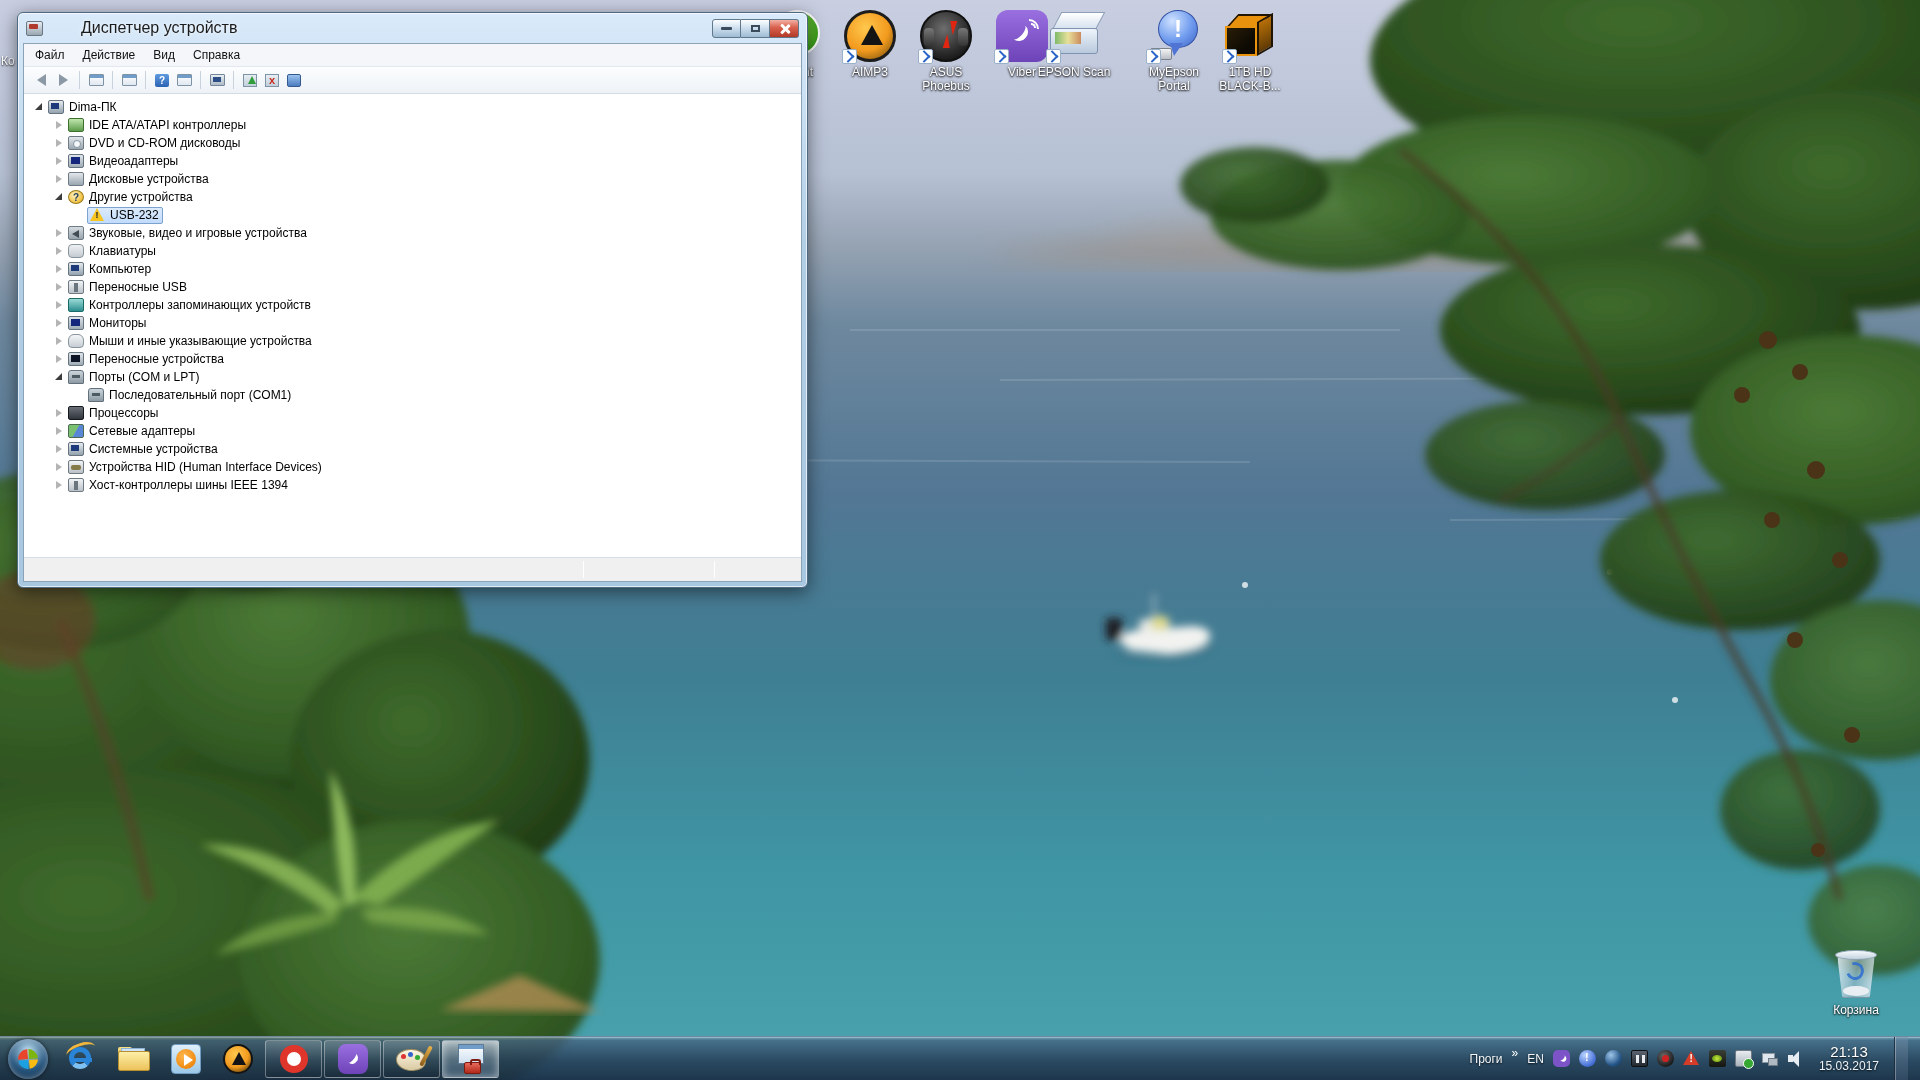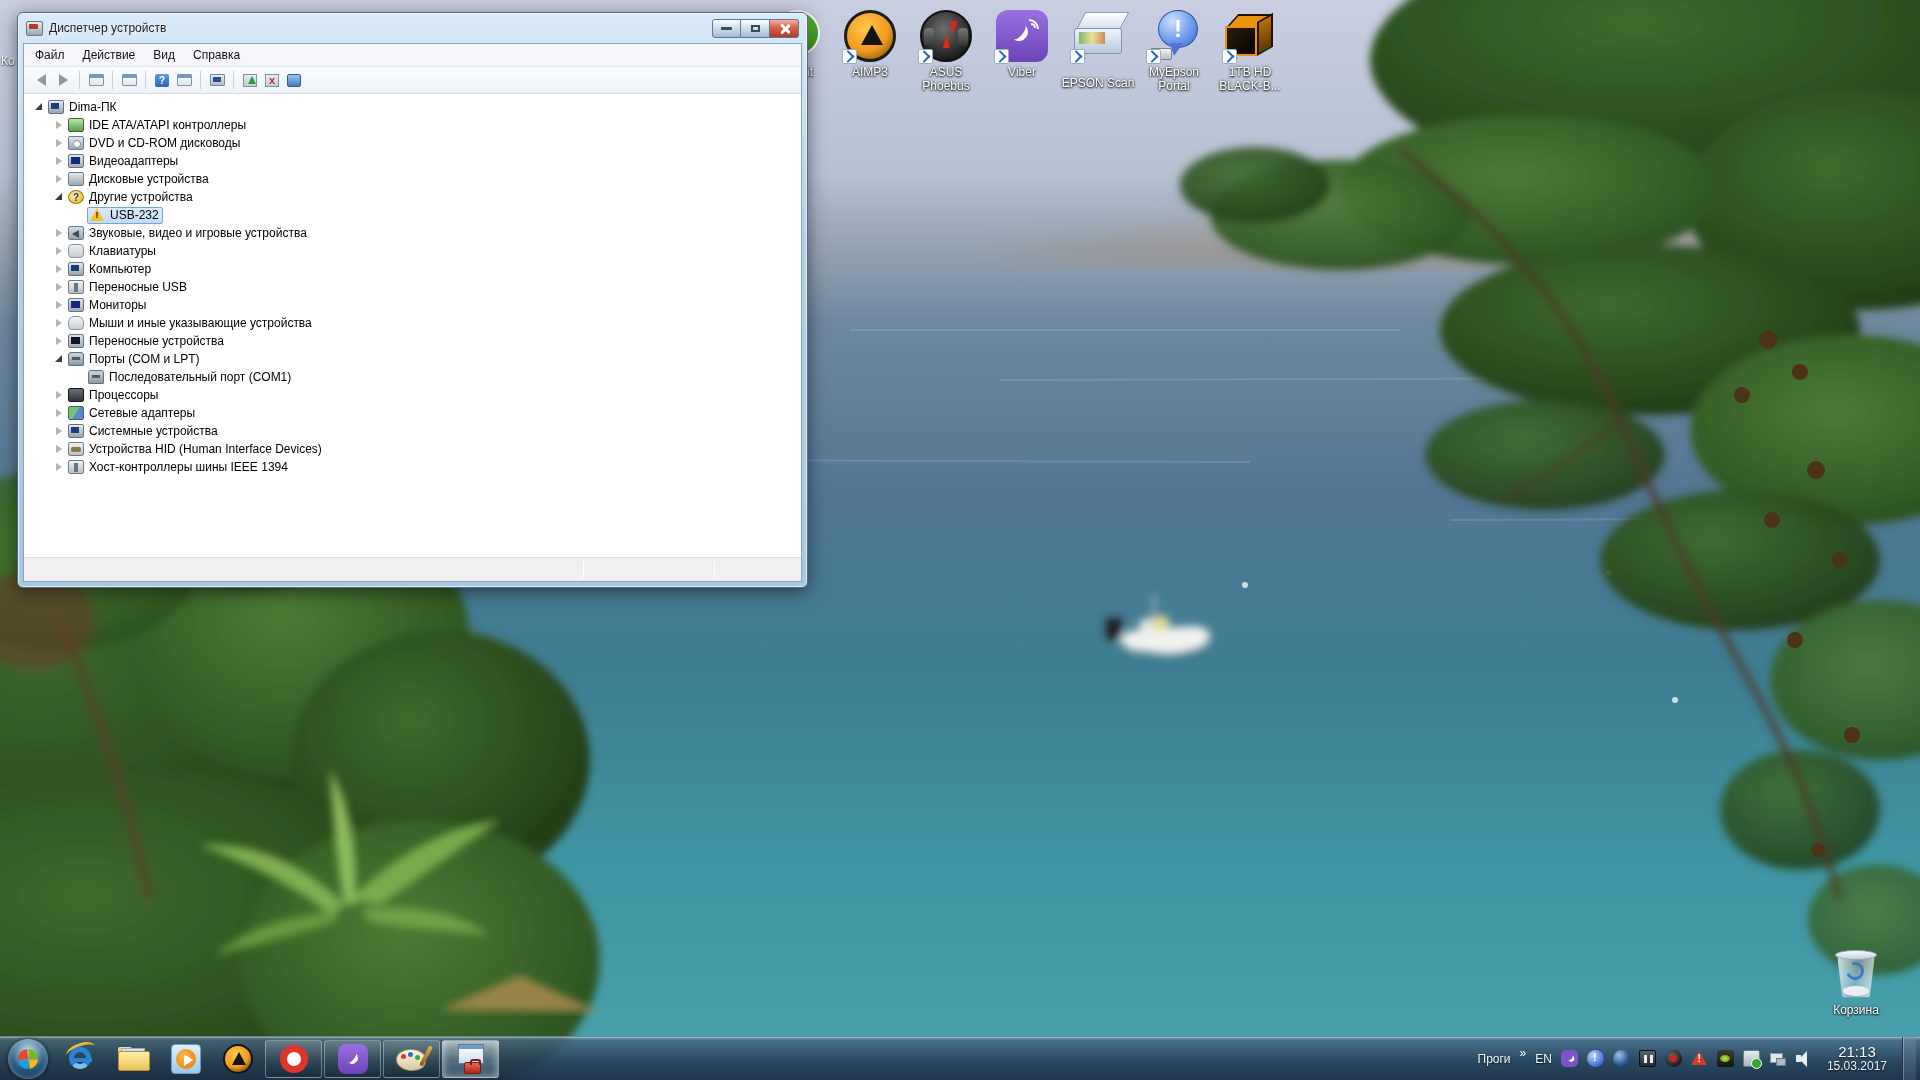--- a/index.html
+++ b/index.html
@@ -62,21 +62,21 @@
   .recycle-art .arrows { position:absolute; left:13px; top:14px; width:18px; height:18px; border:3px solid #2f6fd0; border-radius:50%;
         border-left-color:transparent; transform:rotate(25deg); opacity:.85;}
 
   
   #dm-window { position:absolute; left:17px; top:12px; width:791px; height:576px; z-index:10;
         background:linear-gradient(#d9eafa,#b3cfe6 40%, #a8c7e0); border:1px solid #4e6a82; border-radius:6px;
         box-shadow:0 4px 18px rgba(0,0,0,.5), inset 0 0 0 1px rgba(255,255,255,.65); }
   .titlebar { position:absolute; left:0; top:0; right:0; height:30px; display:flex; align-items:center; padding:0 8px; }
   .title-ico { width:17px; height:15px; margin-right:6px; position:relative; background:linear-gradient(#e7ecf0,#9aa7b2); border:1px solid #6a7883; border-radius:2px;}
   .title-ico::after { content:""; position:absolute; left:2px; top:2px; width:9px; height:5px; background:#b03a2e; border-radius:1px;}
-  .title-text { font-size:12px; color:#1b1b1b; text-shadow:0 0 4px rgba(255,255,255,.9); }
+  .title-text { font-size:16px; color:#1b1b1b; text-shadow:0 0 4px rgba(255,255,255,.9);margin-left:32px; }
   .winbtns { margin-left:auto; display:flex; }
   .wbtn { width:29px; height:19px; border:1px solid #5a7astrip; }
   .wbtn { width:29px; height:19px; border:1px solid #60788c; background:linear-gradient(#fdfeff,#cfe0ef 45%, #9fbcd4); display:flex; align-items:center; justify-content:center; }
   .wbtn.min { border-radius:3px 0 0 3px; }
   .wbtn.max { border-left:none; }
   .wbtn.close { border-radius:0 3px 3px 0; border-left:none; background:linear-gradient(#f3b0a4,#d8604c 45%, #b13a28); }
   .wbtn .bar { width:11px; height:3px; background:#3a4c5c; border-radius:1px; }
   .wbtn .box { width:9px; height:7px; border:2px solid #3a4c5c; }
   .wbtn .x { position:relative; width:11px; height:11px; }
   .wbtn .x::before,.wbtn .x::after { content:""; position:absolute; left:5px; top:0; width:2.5px; height:12px; background:#fff; border-radius:1px;}
@@ -181,21 +181,21 @@
   .paint-art .d2{position:absolute;left:12px;top:7px;width:5px;height:5px;border-radius:50%;background:#36c;}
   .paint-art .d3{position:absolute;left:19px;top:10px;width:5px;height:5px;border-radius:50%;background:#3a3;}
   .paint-art .brush{position:absolute;right:0;top:0;width:4px;height:22px;background:linear-gradient(#e8b24a,#8a5a1a);border-radius:2px;transform:rotate(28deg);}
   .devmgr-art { position:relative; width:30px; height:30px; }
   .devmgr-art .wnd { position:absolute; left:2px; top:0; width:26px; height:20px; background:linear-gradient(#fdfeff,#cfe0ef); border:1px solid #5d7b94; }
   .devmgr-art .wnd::before { content:""; position:absolute; left:0; top:0; right:0; height:4px; background:#6f9cc8; }
   .devmgr-art .tool { position:absolute; left:8px; bottom:0; width:17px; height:12px; background:linear-gradient(#e86a5a,#b0281a); border:1px solid #7a1a10; border-radius:2px; }
   .devmgr-art .tool::before { content:""; position:absolute; left:5px; top:-4px; width:7px; height:4px; border:2px solid #7a1a10; border-bottom:none; border-radius:3px 3px 0 0;}
 
   
-  #tray { margin-left:auto; display:flex; align-items:center; gap:9px; padding-right:4px; height:100%; }
+  #tray { margin-left:auto; display:flex; align-items:center; gap:9px; padding-right:12px; height:100%; }
   .tray-text { font-size:12px; color:#f2f6fa; text-shadow:0 1px 2px rgba(0,0,0,.8); }
   .chev { font-size:12px; color:#fff; transform:translateY(-6px); }
   .tico { width:17px; height:17px; flex:none; position:relative; }
   .t-viber { border-radius:5px; background:#7d54c8; }
   .t-viber::after { content:""; position:absolute; left:4px; top:4px; width:7px; height:7px; border-right:3px solid #fff; border-radius:50%; transform:rotate(40deg);}
   .t-epson { border-radius:50%; background:radial-gradient(circle at 35% 30%, #bcd4ff, #4a74d8 65%, #2c4ba6); }
   .t-epson::after { content:"!"; position:absolute; left:6px; top:1px; color:#fff; font-size:11px; font-weight:bold; }
   .t-globe { border-radius:50%; background:radial-gradient(circle at 35% 30%, #9fc6e8, #27578a 60%, #122c4a); }
   .t-pausewin { background:linear-gradient(#5a6470,#23282e); border:1px solid #0e1114; border-radius:2px; }
   .t-pausewin::after { content:""; position:absolute; left:4px; top:4px; width:3px; height:8px; background:#e8ecf0; box-shadow:6px 0 0 #e8ecf0; }
@@ -374,21 +374,21 @@
       <div class="viber-art" style="width:52px;height:52px;">
         <i class="phone-glyph"></i>
           <i class="viber-wave1"></i>
           <i class="viber-wave2"></i>
       </div>
       <div class="shortcut-badge"></div>
     </div>
     <div class="lbl">Viber</div>
   </div>
 
-  <div class="dicon" style="left:1060px; top:10px;gap:11px;">
+  <div class="dicon" style="left:1036px; top:10px;">
     <div class="art epson-art">
       <i class="lid"></i>
         <i class="bed"></i>
         <i class="photo"></i>
       <div class="shortcut-badge"></div>
     </div>
     <div class="lbl">EPSON Scan</div>
   </div>
 
   <div class="dicon" style="left:1136px; top:10px;">
@@ -578,20 +578,27 @@
           </div>
 
           <div class="trow lvl1 exp-closed">
             <span class="tw"></span>
             <span class="tlabel-wrap">
               <span class="ti ico-usb"></span>
               <span class="tlabel">Переносные USB</span>
             </span>
           </div>
 
+          <div class="trow lvl1 exp-closed">
+            <span class="tw"></span>
+            <span class="tlabel-wrap">
+              <span class="ti ico-storage"></span>
+              <span class="tlabel">Контроллеры запоминающих устройств</span>
+            </span>
+          </div>
 
           <div class="trow lvl1 exp-closed">
             <span class="tw"></span>
             <span class="tlabel-wrap">
               <span class="ti ico-monitor"></span>
               <span class="tlabel">Мониторы</span>
             </span>
           </div>
 
           <div class="trow lvl1 exp-closed">

